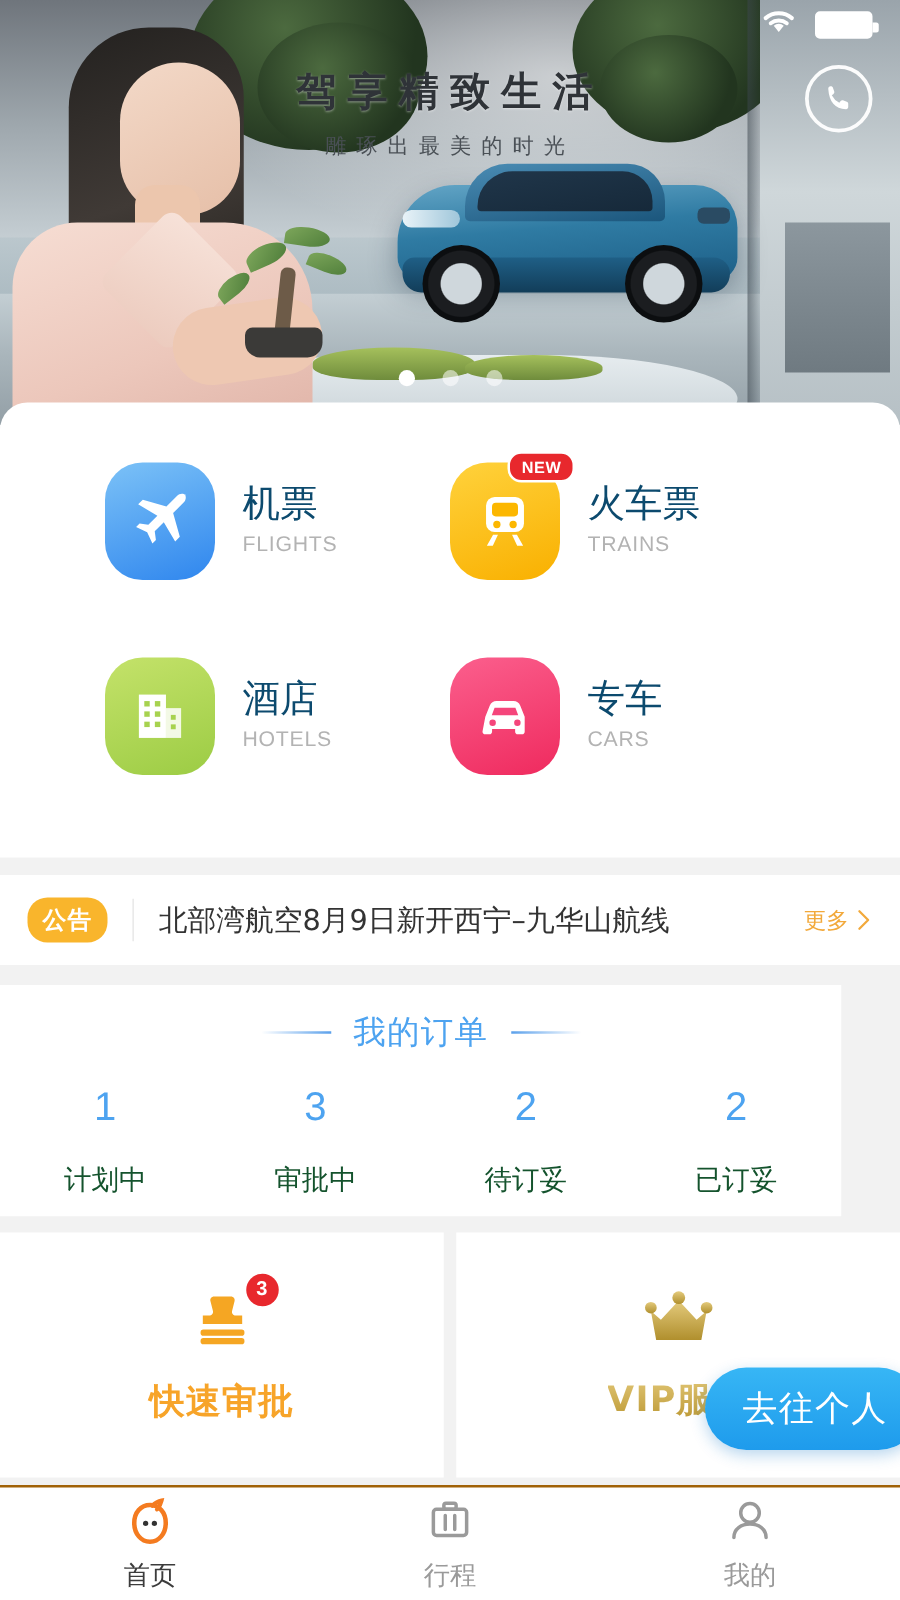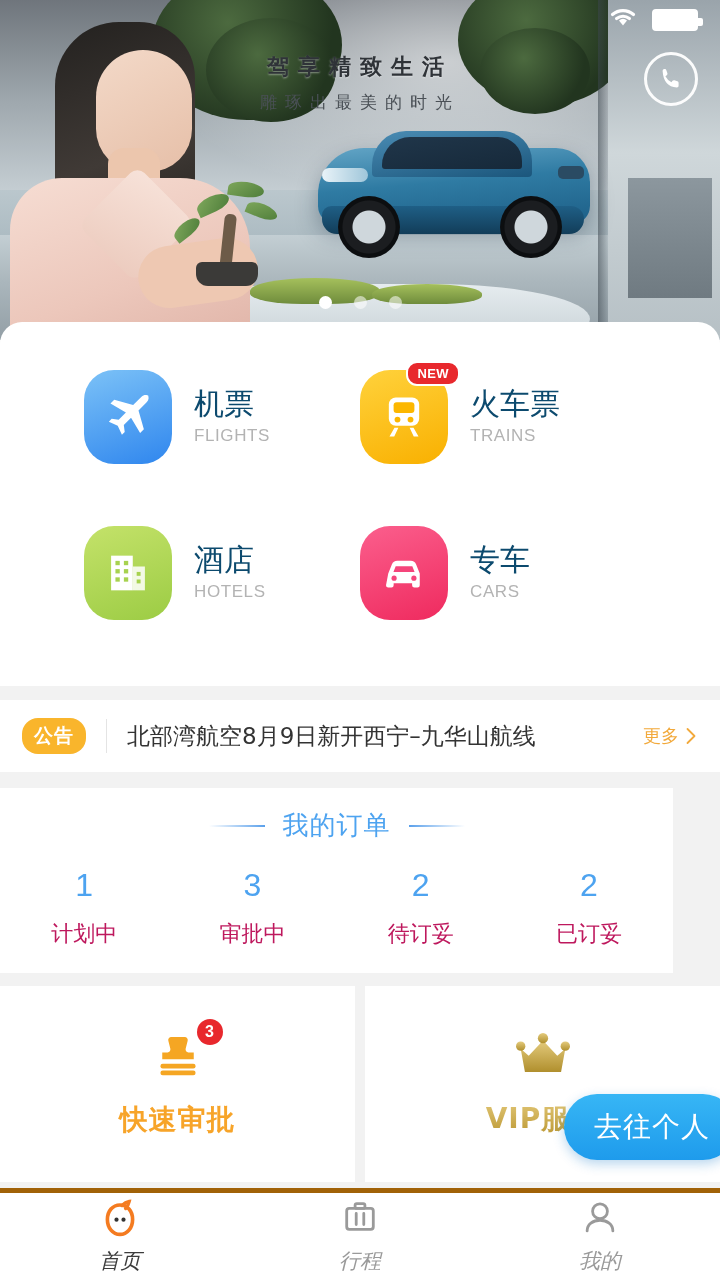--- a/index.html
+++ b/index.html
@@ -158,21 +158,21 @@
   }
 
   .call-btn {
     position:absolute; right:22px; top:52px; width:54px; height:54px;
     border:3px solid rgba(255,255,255,.95); border-radius:50%;
     display:flex; align-items:center; justify-content:center; z-index:12;
   }
 
   .banner-text { position:absolute; left:0; right:0; top:52px; text-align:center; z-index:8; }
   .banner-title {
-    font-size:22px; letter-spacing:9px; color:#2f3338; font-weight:700;
+    font-size:32px; letter-spacing:9px; color:#2f3338; font-weight:700;
     text-shadow:0 1px 2px rgba(255,255,255,.45);
     font-family:"DejaVu Sans","Liberation Sans",sans-serif;
   }
   .banner-sub {
     margin-top:9px; font-size:17px; letter-spacing:8px; color:#4a5056;
     font-family:"DejaVu Sans","Liberation Sans",sans-serif;
   }
   .dots {
     position:absolute; left:0; right:0; top:296px; z-index:9;
     display:flex; justify-content:center; gap:22px;
@@ -243,21 +243,21 @@
     font-size:26px; color:#4da3f0; letter-spacing:1px;
     font-family:"DejaVu Sans","Liberation Sans",sans-serif;
   }
   .orders-row { display:flex; margin-top:26px; }
   .order-cell { flex:1; text-align:center; }
   .order-num {
     font-size:32px; color:#4da3f0; font-weight:400; line-height:1;
     font-family:"Liberation Sans",sans-serif;
   }
   .order-label {
-    margin-top:18px; font-size:22px; color:#be185d;
+    margin-top:28px; font-size:22px; color:#14532d;
     font-family:"DejaVu Sans","Liberation Sans",sans-serif;
   }
 
   
   .features {
     position:absolute; top:986px; left:0; width:720px; height:196px;
     display:flex; gap:10px;
   }
   .feature {
     flex:1; background:#fff; display:flex; flex-direction:column;
@@ -284,22 +284,22 @@
     color:#fff; font-size:28px; letter-spacing:1px;
     padding:14px 26px 14px 30px; border-radius:34px;
     box-shadow:0 4px 12px rgba(20,120,200,.3);
     font-family:"DejaVu Sans","Liberation Sans",sans-serif;
     white-space:nowrap;
   }
 
   
   .tabbar {
     position:absolute; bottom:0; left:0; width:720px; height:92px;
-    background:#fff; border-top:5px solid #a16207;
-    display:flex; align-items:center;font-style:italic;
+    background:#fff; border-top:2px solid #a16207;
+    display:flex; align-items:center;
   }
   .tab { flex:1; display:flex; flex-direction:column; align-items:center; gap:7px; }
   .tab-label { font-size:21px; color:#9a9a9a;
                font-family:"DejaVu Sans","Liberation Sans",sans-serif; }
   .tab.active .tab-label { color:#3c3c3c; }
   .tab-ico { height:42px; display:flex; align-items:flex-end; }
 </style>
 </head>
 <body>
 

